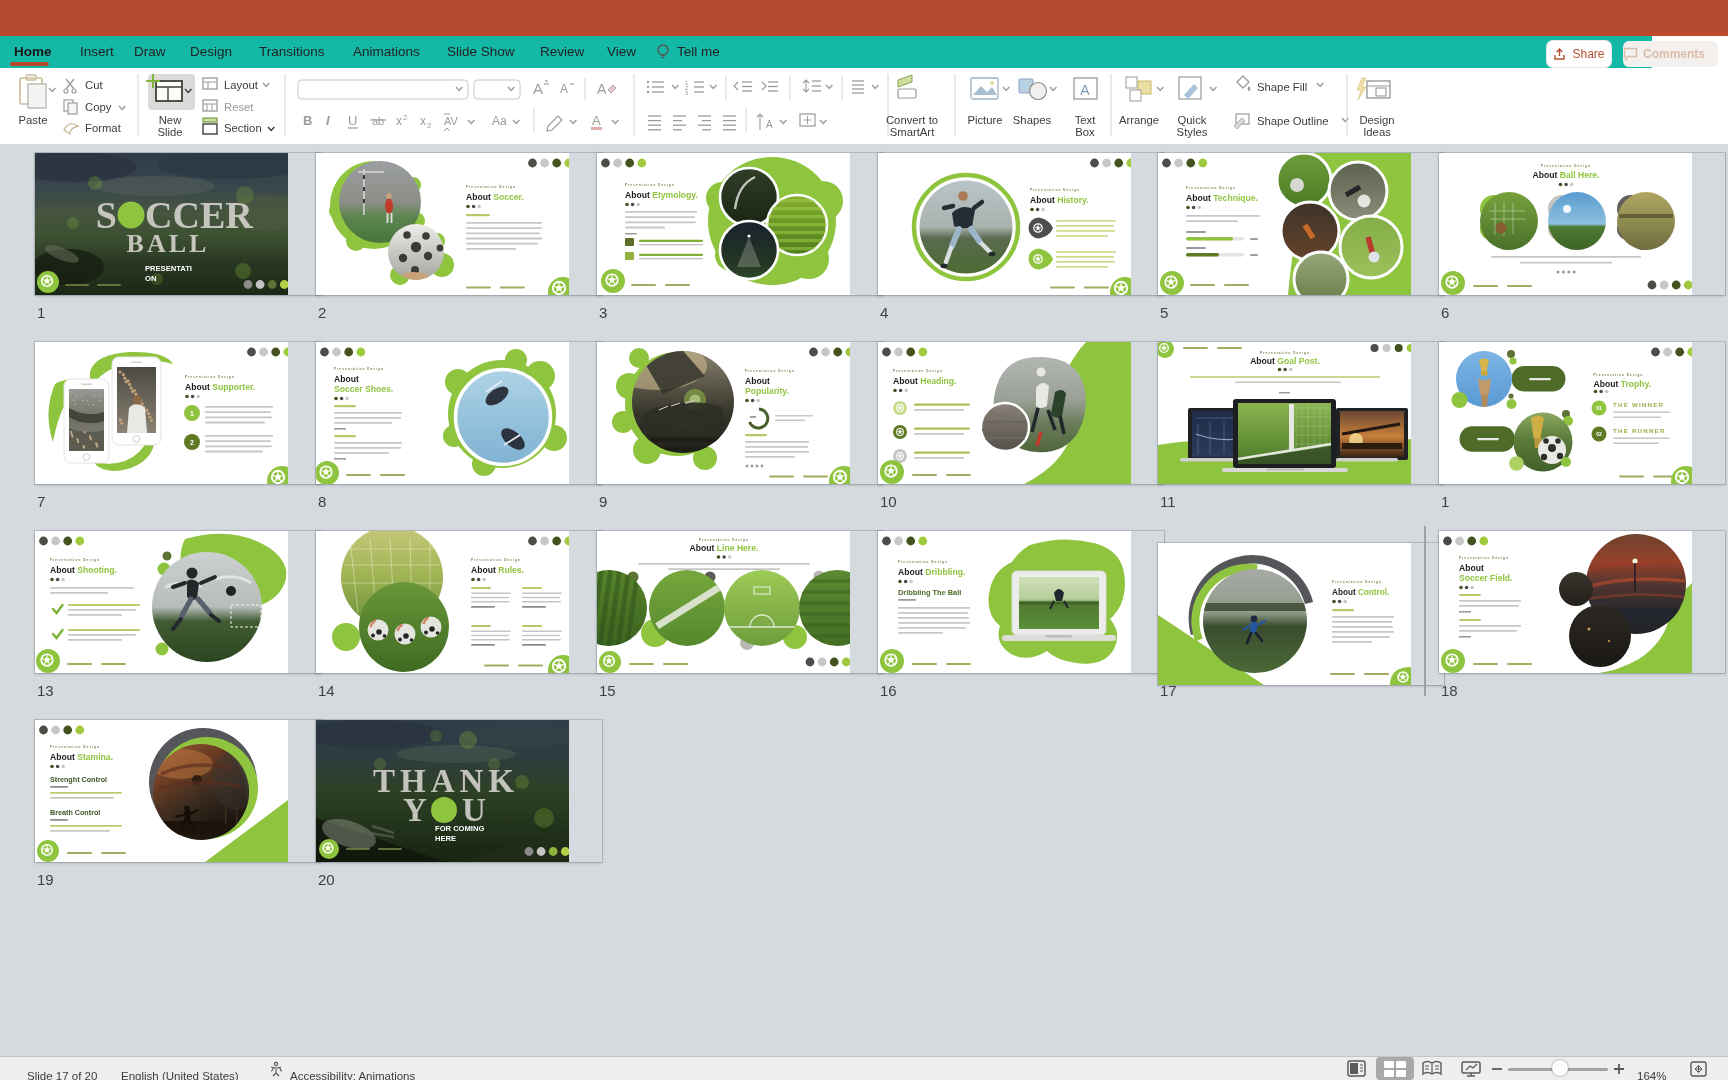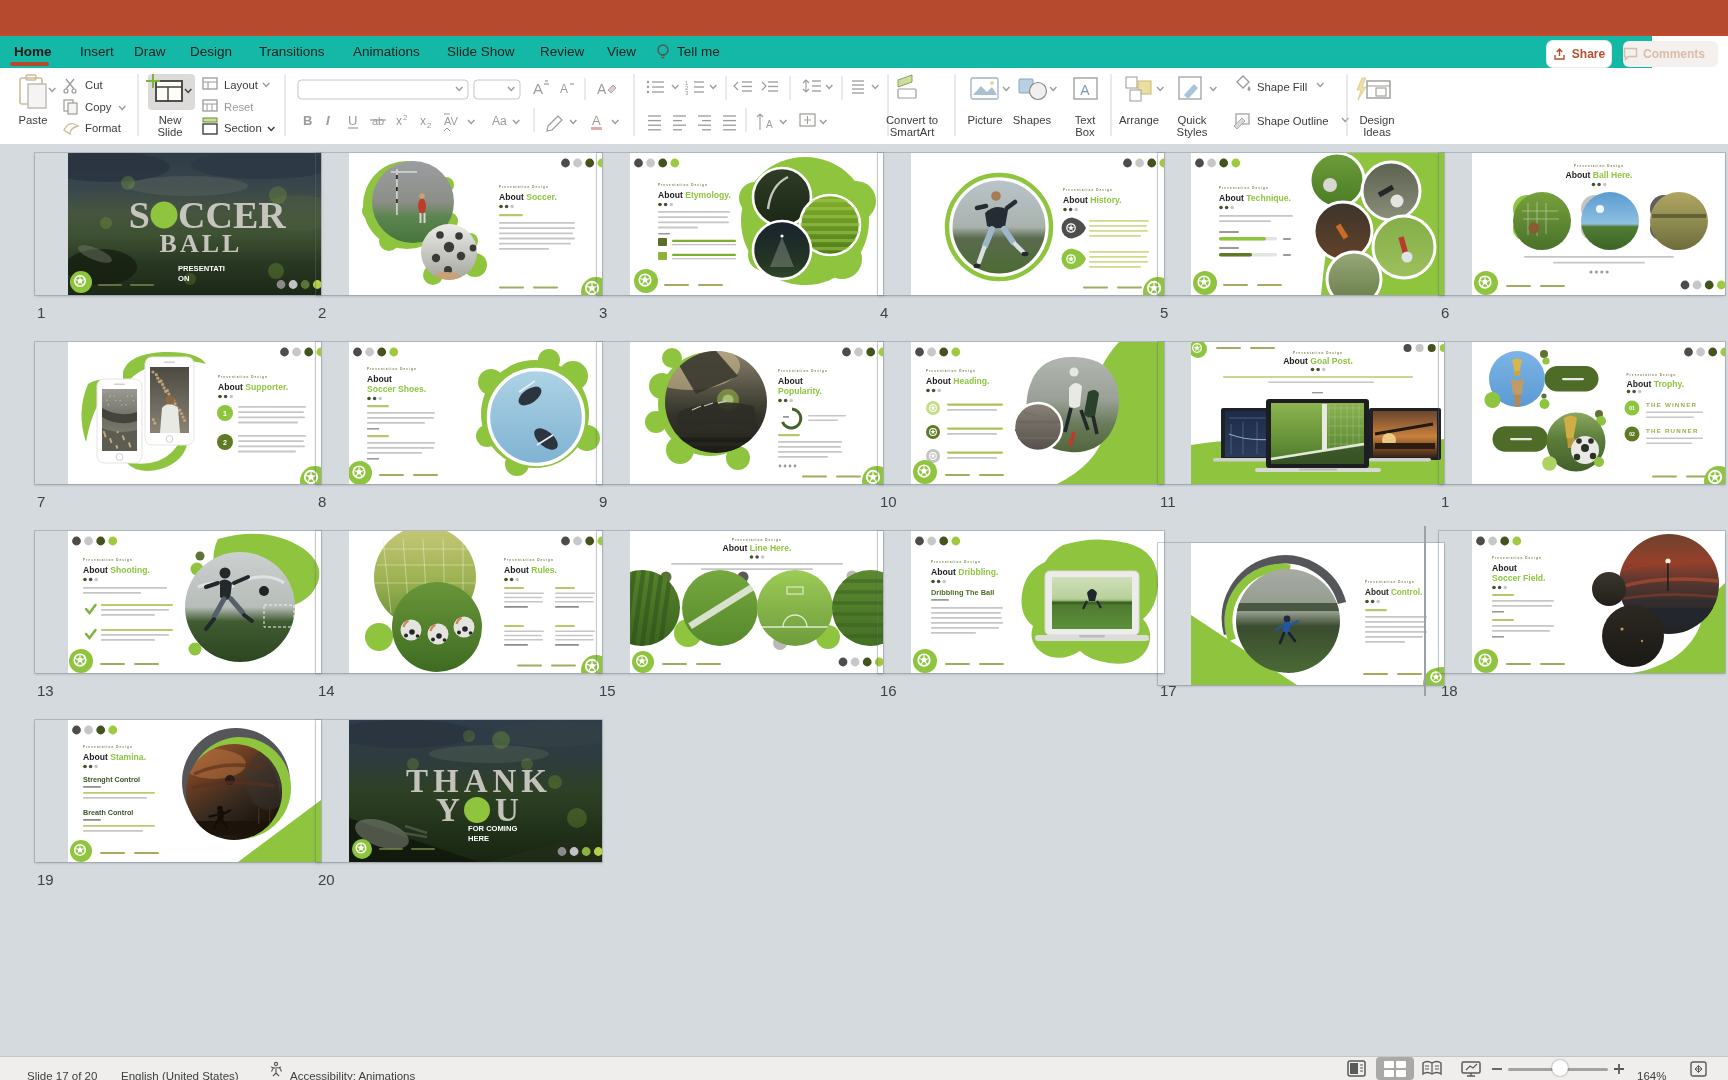--- a/index.html
+++ b/index.html
@@ -3,26 +3,26 @@
 <style>
 html,body{margin:0;padding:0;width:1728px;height:1080px;overflow:hidden;
  font-family:"Liberation Sans",sans-serif;-webkit-font-smoothing:antialiased;}
 .titlebar{position:absolute;left:0;top:0;width:1728px;height:36px;background:#b54a2e;}
 .titlebar:after{content:"";position:absolute;left:0;bottom:0;width:100%;height:3px;background:#c04a2a;}
 .menubar{position:absolute;left:0;top:36px;width:1652px;height:32px;background:#14b8a6;}
 .tab{position:absolute;top:8px;font-size:13.5px;color:#222;}
 .tab.home{font-weight:bold;color:#181818;}
 .homeline{position:absolute;left:10px;top:62px;width:39px;height:4px;border-radius:2px;background:#b5492a;}
 .sharebtn{position:absolute;left:1547px;top:41px;width:64px;height:26px;background:#fff;border-radius:6px;
- box-shadow:0 0 0 1px #eceae8;display:flex;align-items:center;justify-content:center;color:#b5502f;font-weight:bold;font-size:12px;}
+ box-shadow:0 0 0 1px #eceae8;display:flex;align-items:center;justify-content:center;color:#b5502f;font-weight:normal;font-size:12px;}
 .combtn{position:absolute;left:1623px;top:41px;width:95px;height:26px;background:#f3f0ee;border-radius:6px;
  display:flex;align-items:center;color:#d9bda9;font-weight:bold;font-size:12px;}
 .content{position:absolute;left:0;top:144px;width:1728px;height:912px;background:#d4dade;}
 .thumb{position:absolute;width:286px;height:142px;border-radius:0;overflow:hidden;
- box-shadow:0 0 0 1px rgba(120,130,140,.35),0 1px 3px rgba(0,0,0,.2);text-align:right;}
+ box-shadow:0 0 0 1px rgba(120,130,140,.35),0 1px 3px rgba(0,0,0,.2);}
 .tnum{position:absolute;font-size:15px;color:#3f4242;}
 .insline{position:absolute;left:1424px;top:382px;width:2px;height:170px;background:#9aa1a7;}
 .statusbar{position:absolute;left:0;top:1056px;width:1728px;height:24px;background:#efeeed;border-top:1px solid #c6c6c4;
  font-size:11.5px;color:#3e3e3e;}
 .sb{position:absolute;top:13px;}
 </style></head>
 <body>
 <div class="titlebar"></div>
 <div class="menubar">
  <span class="tab home" style="left:14px">Home</span>

